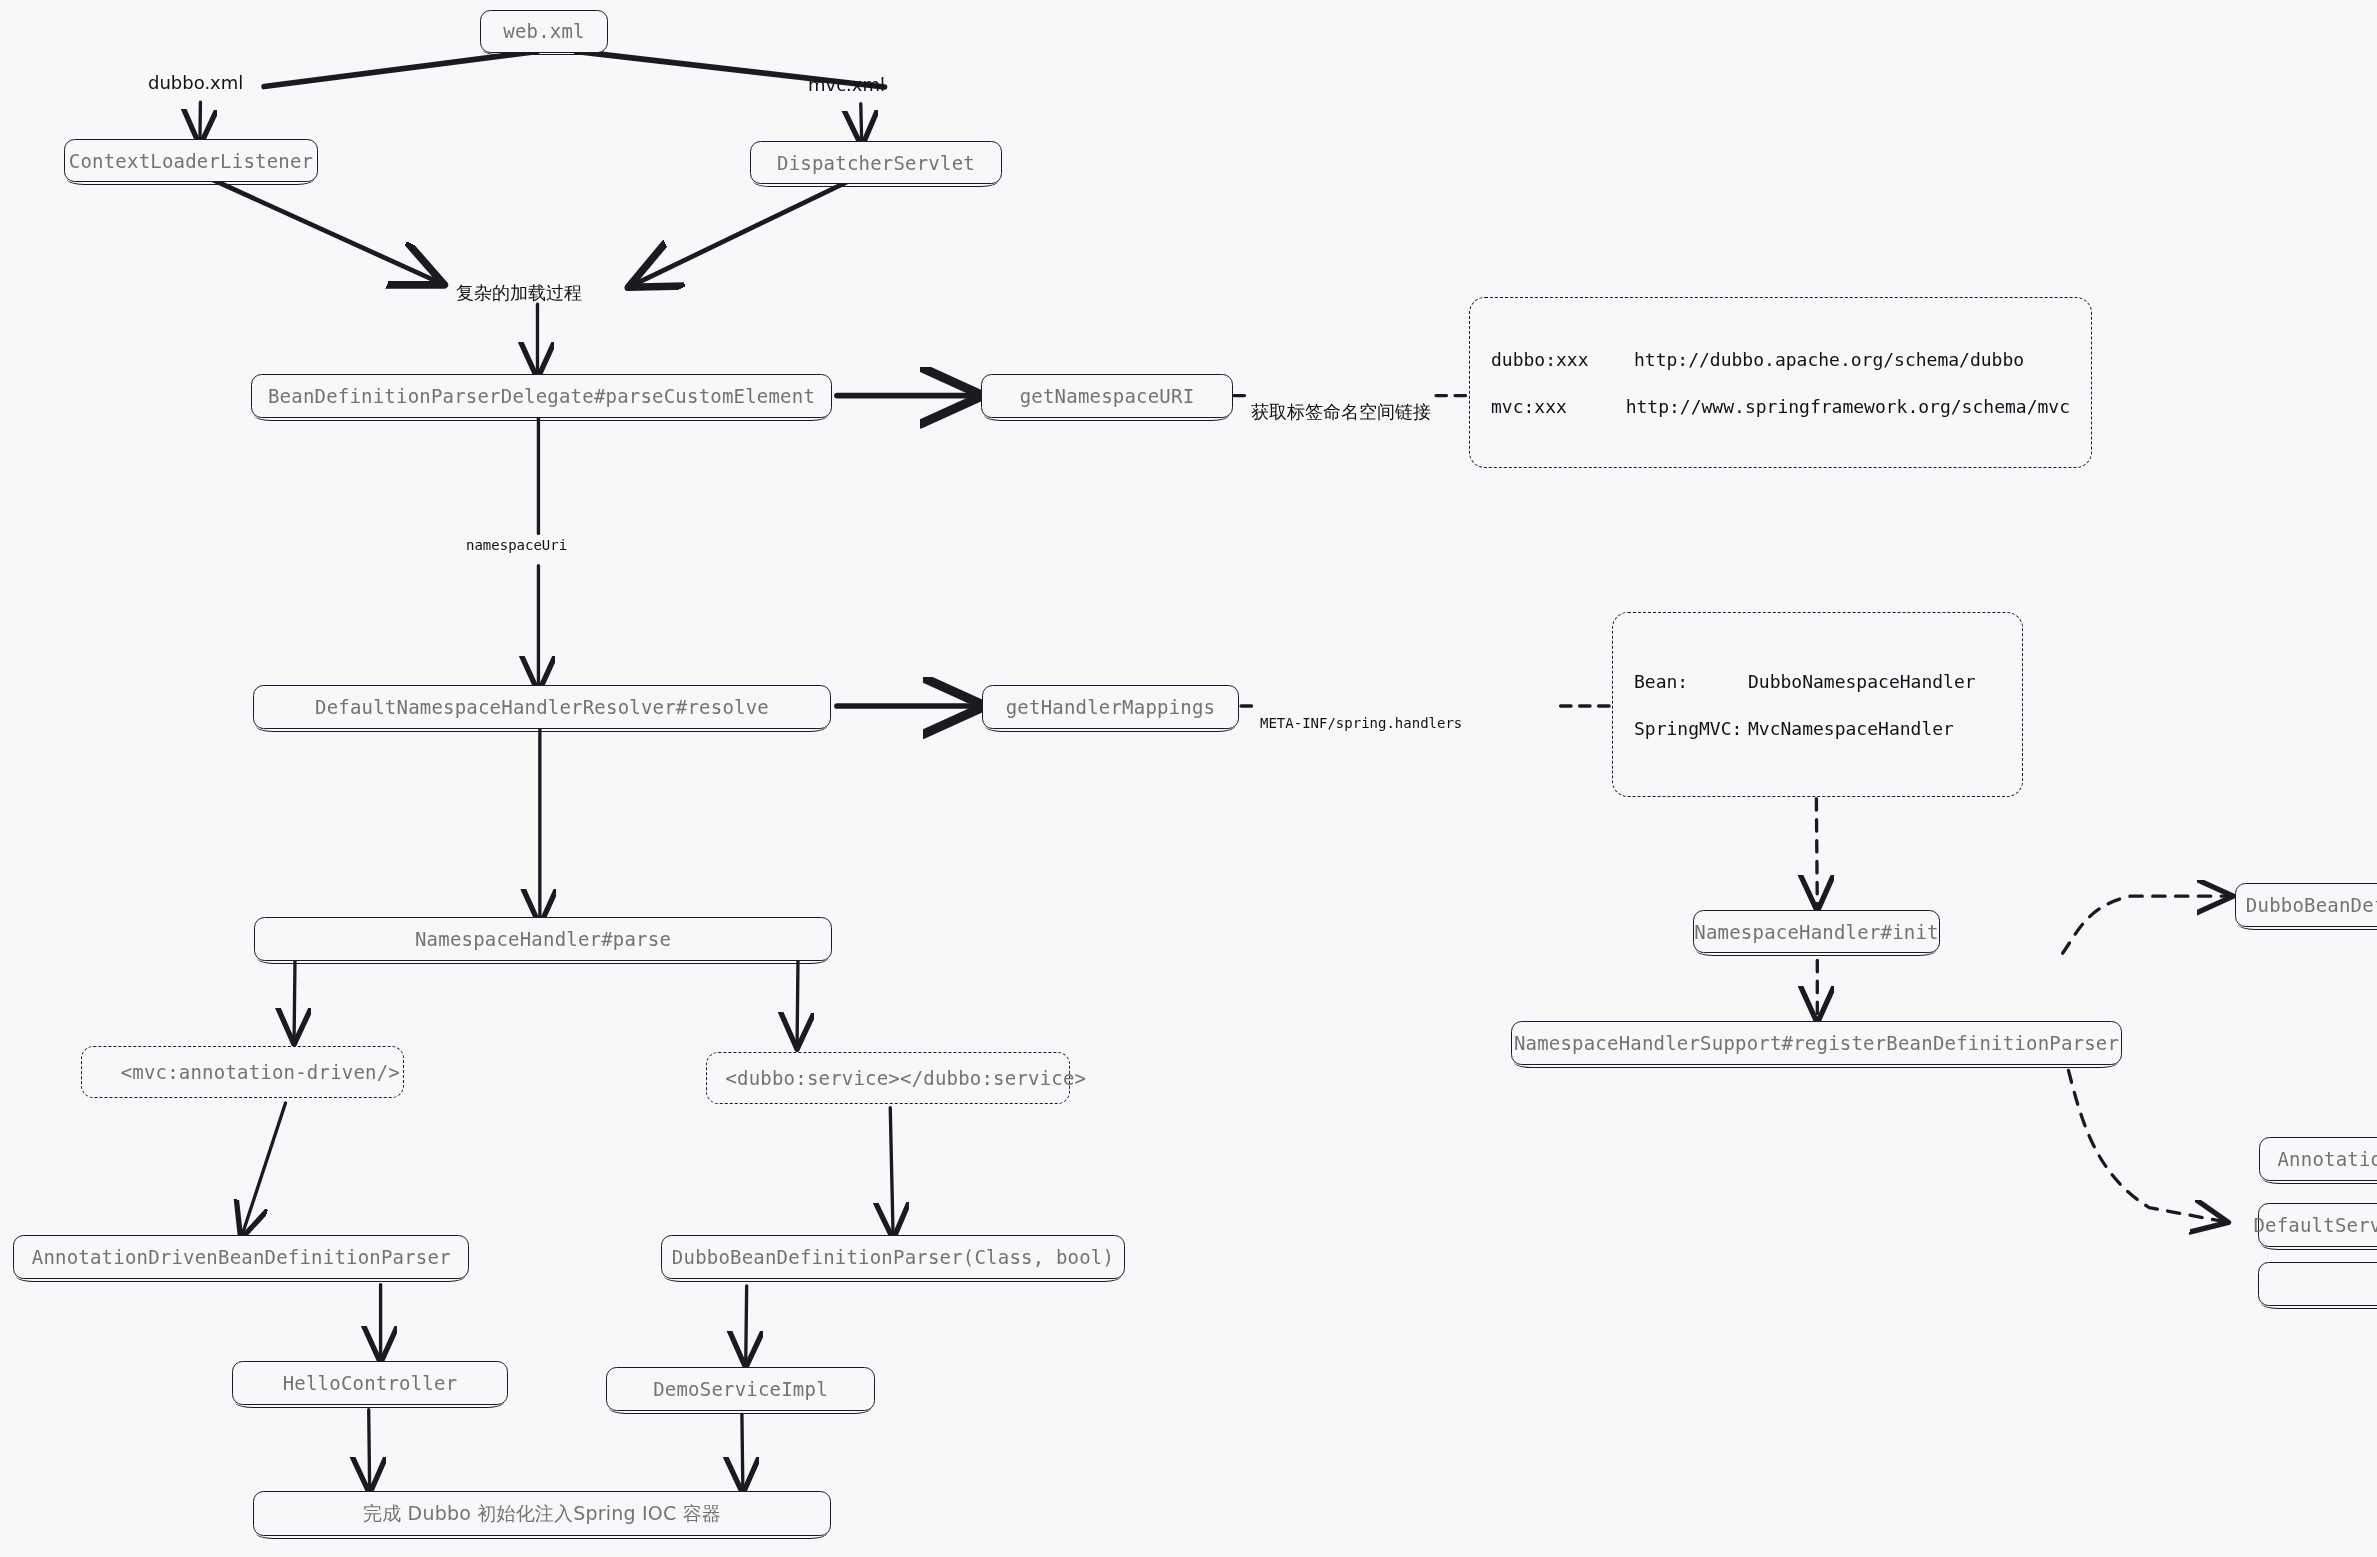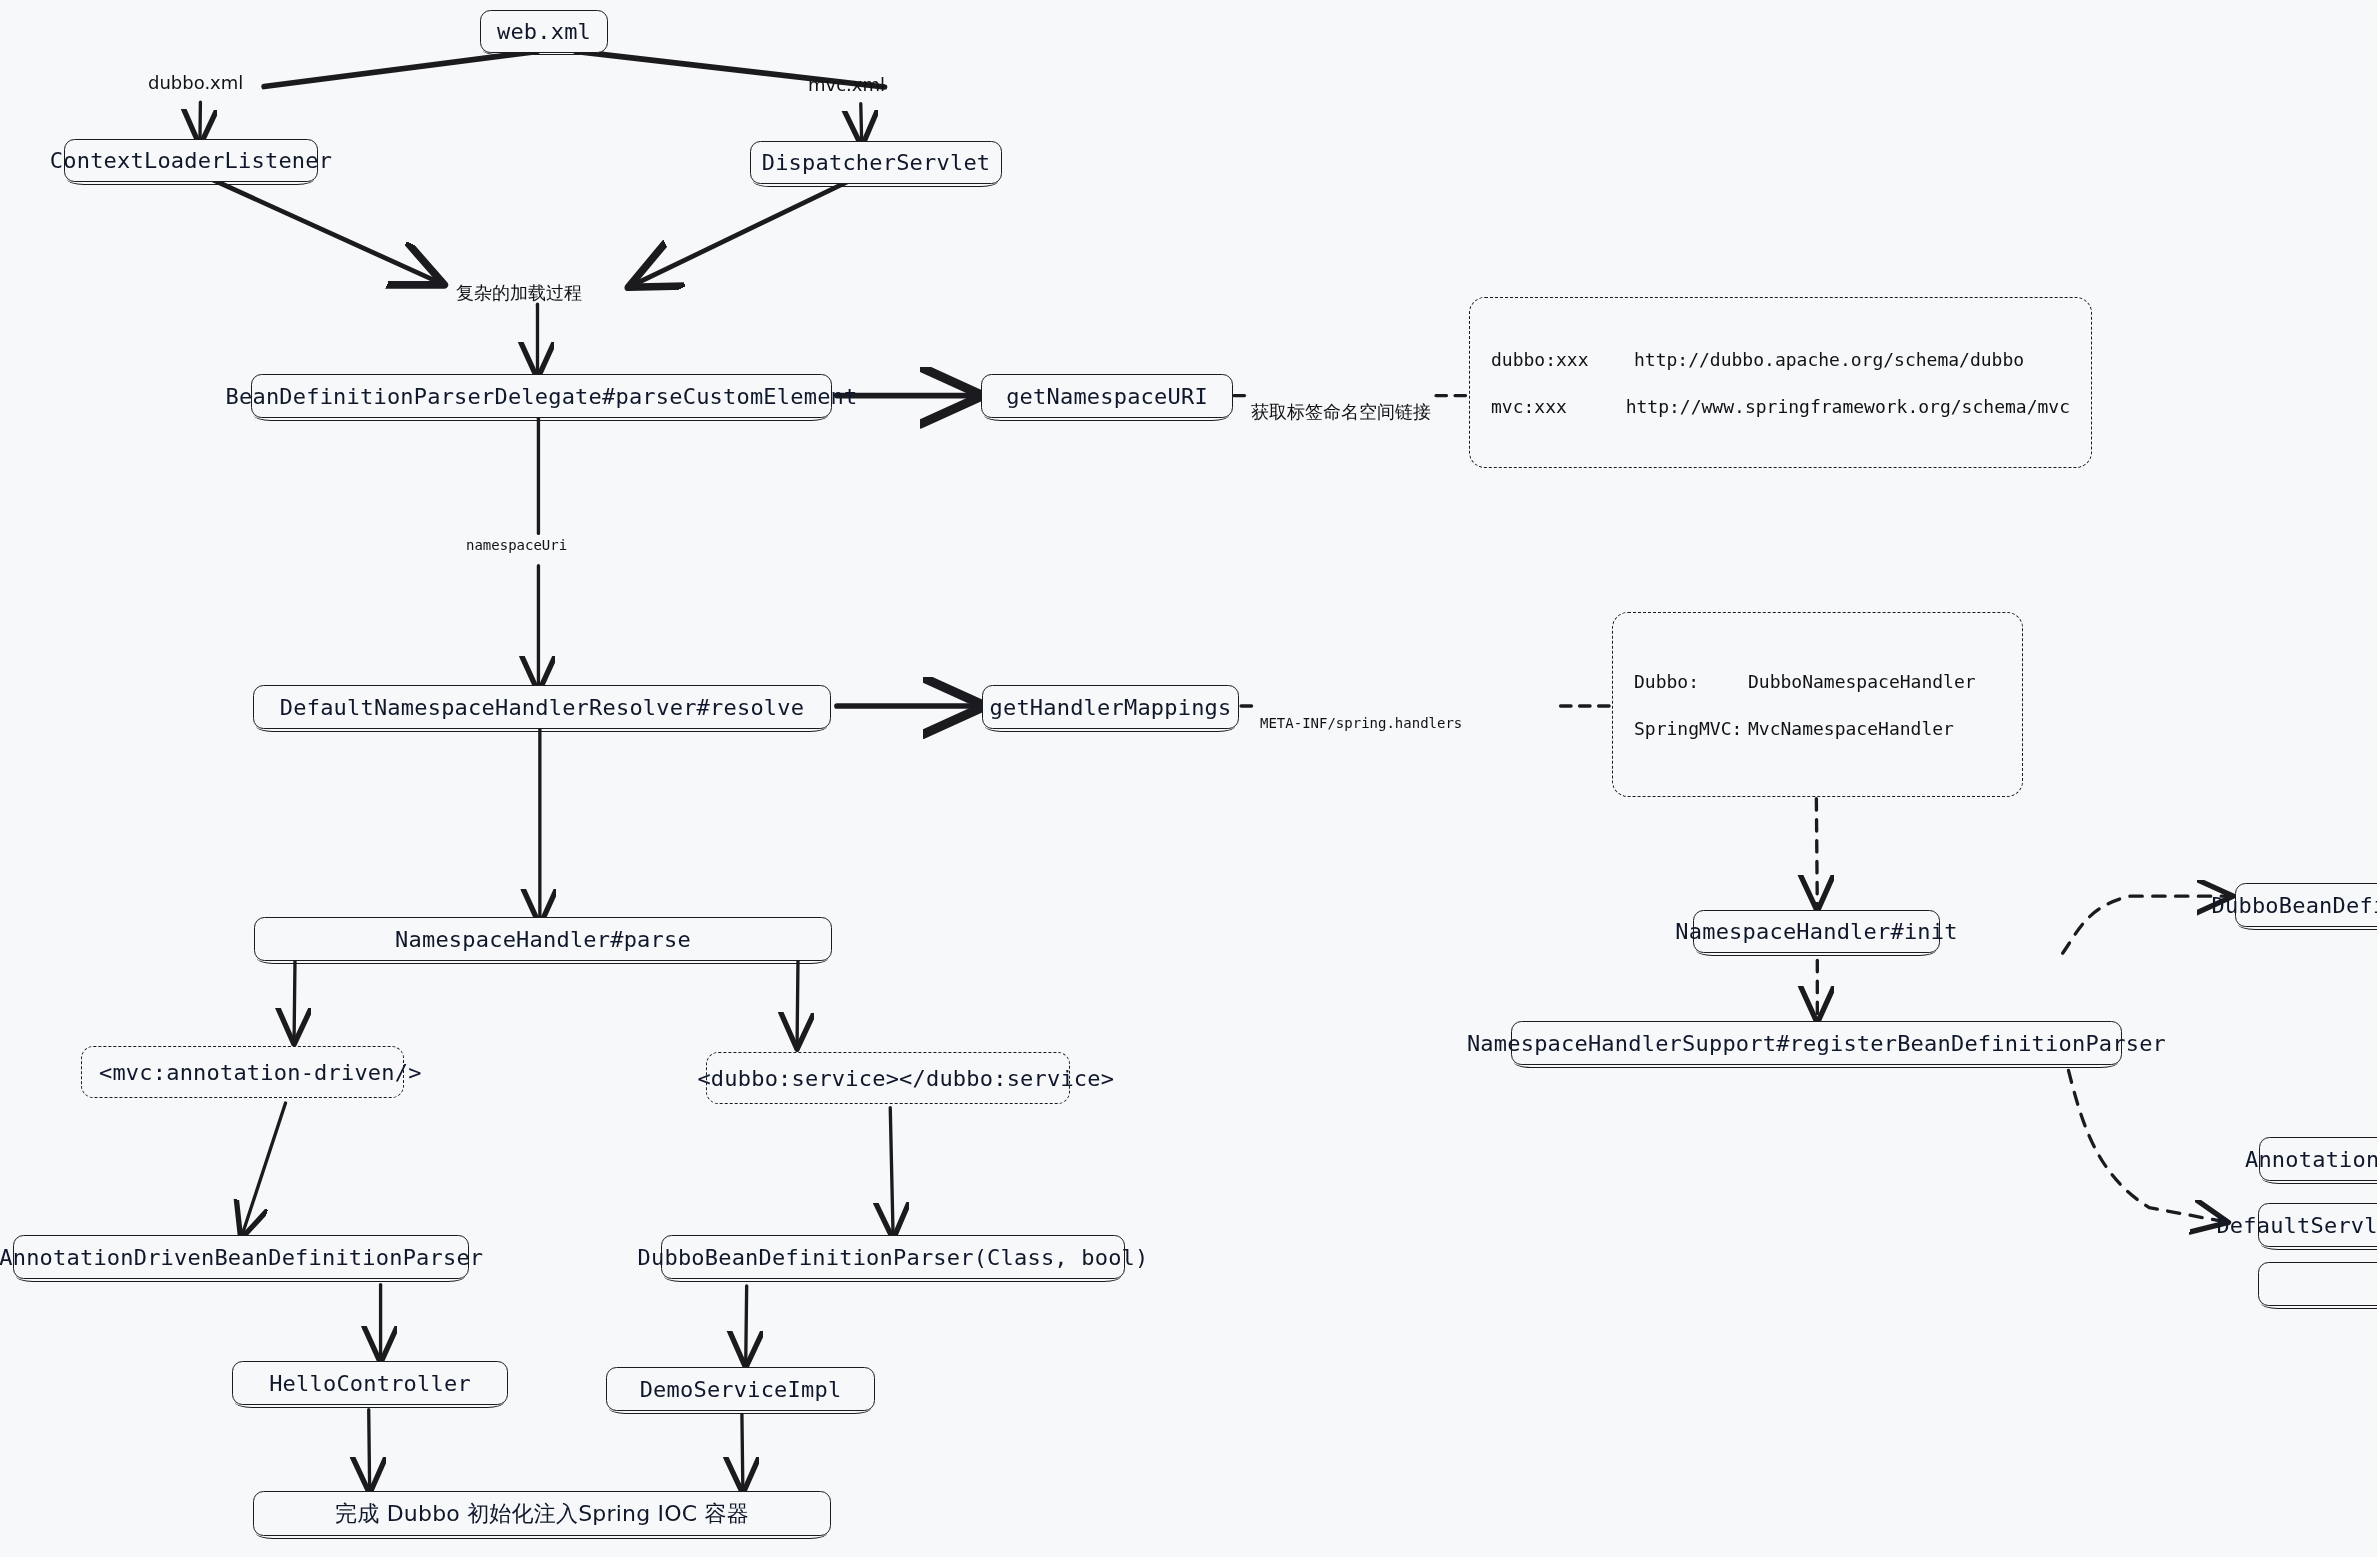--- a/index.html
+++ b/index.html
@@ -29,23 +29,23 @@
   }
   .node {
     position: absolute;
     box-sizing: border-box;
     display: flex;
     align-items: center;
     justify-content: center;
     border: 1.4px solid #1b1b1f;
     border-radius: 10.5px;
     background: #f7f8fa;
-    color: #0f172a;
-    font-family: "DejaVu Sans Mono", monospace;
-    font-size: 22px;
+    color: #737373;
+    font-family: "DejaVu Sans Mono", monospace;
+    font-size: 19px;
     letter-spacing: 0.2px;
     white-space: nowrap;
     padding: 0 12.4px;
   }
   .node.dashed {
     border-style: dashed;
     border-width: 1.9px;
     border-radius: 12.4px;
     padding-left: 48px;
   }
@@ -219,21 +219,21 @@
   <div class="node sketch" style="left:982px; top:685px; width:257px; height:44px;">
     <span>getHandlerMappings</span>
   </div>
 
   <div class="edge-label" style="left:1260px; top:695px;margin-top:20px;">
     <span>META-INF/spring.handlers</span>
   </div>
 
   <div class="panel" style="left:1612px; top:612px; width:411px; height:185px;">
     <div class="panel-row" style="margin-bottom:26px;">
-      <span class="panel-key" style="width:114px;">Dubbo:</span>
+      <span class="panel-key" style="width:114px;">Bean:</span>
       <span class="panel-val">DubboNamespaceHandler</span>
     </div>
     <div class="panel-row">
       <span class="panel-key" style="width:114px;">SpringMVC:</span>
       <span class="panel-val">MvcNamespaceHandler</span>
     </div>
   </div>
 
   <div class="node sketch" style="left:254px; top:917px; width:578px; height:44px;">
     <span>NamespaceHandler#parse</span>

